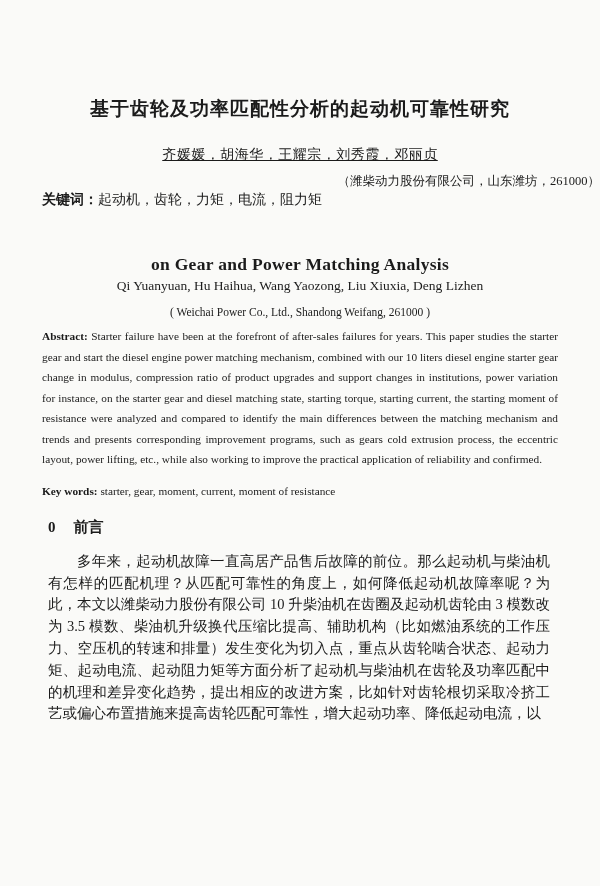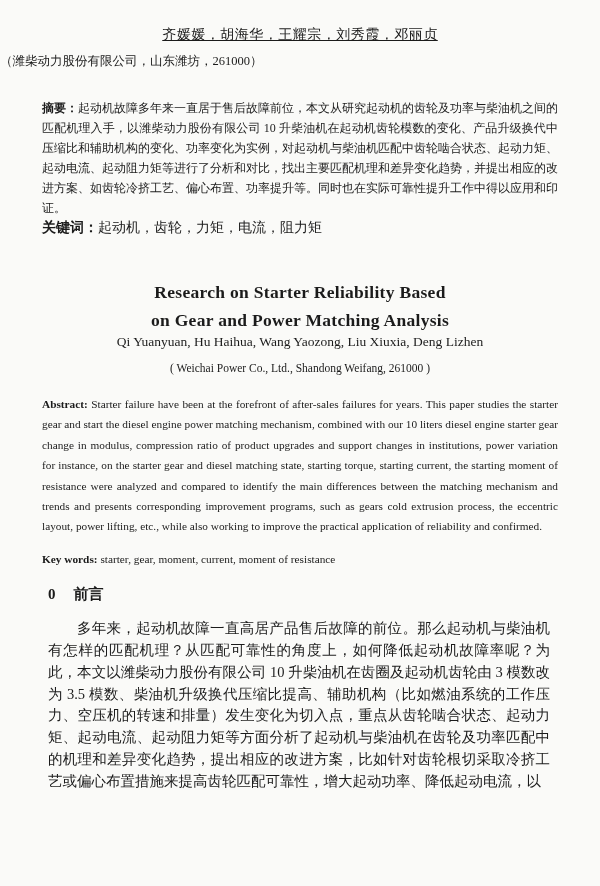--- a/index.html
+++ b/index.html
@@ -31,21 +31,21 @@
   }
   .cn-authors {
     margin-top: 26px;
     text-align: center;
     font-size: 14px;
     letter-spacing: 0.5px;
     text-decoration: underline;
   }
   .cn-affiliation {
     margin-top: 9px;
-    text-align: left;
+    text-align: right;
     font-size: 12.5px;
   }
   .cn-abstract-block {
     margin: 28px 42px 0 42px;
     font-size: 12px;
     line-height: 20px;
     text-align: justify;
   }
   .cn-abstract-block b, .en-abstract-block b {
     font-weight: bold;
@@ -66,21 +66,21 @@
   .en-authors {
     text-align: center;
     font-size: 13.5px;
   }
   .en-affiliation {
     margin-top: 12px;
     text-align: center;
     font-size: 11.5px;
   }
   .en-abstract-block {
-    margin: 20px 42px 0 42px;
+    margin: 8px 42px 0 42px;
     font-size: 11.3px;
     line-height: 20.4px;
     text-align: justify;
   }
   .en-keywords {
     margin: 12px 42px;
     font-size: 11.3px;
     line-height: 20.4px;
   }
   .section-heading {
@@ -97,31 +97,30 @@
     line-height: 21.8px;
     text-align: justify;
     text-indent: 2em;
   }
 </style>
 </head>
 <body>
 
 <div class="paper">
 
+  <h1 class="cn-title">基于齿轮及功率匹配性分析的起动机可靠性研究</h1>
 
   <div class="cn-authors">齐媛媛，胡海华，王耀宗，刘秀霞，邓丽贞</div>
 
   <div class="cn-affiliation">（潍柴动力股份有限公司，山东潍坊，261000）</div>
 
-  <p class="cn-abstract-block"><b>摘要：</b><span>起动机故障多年来一直居于售后故障前位，本文从研究起动机的齿轮及功率与柴油机之间的匹配机理入手，以潍柴动力股份有限公司 10 升柴油机在起动机齿轮模数的变化、产品升级换代中压缩比和辅助机构的变化、功率变化为实例，对起动机与柴油机匹配中齿轮啮合状态、起动力矩、起动电流、起动阻力矩等进行了分析和对比，找出主要匹配机理和差异变化趋势，并提出相应的改进方案、如齿轮冷挤工艺、偏心布置、功率提升等。同时也在实际可靠性提升工作中得以应用和印证。</span></p>
 
   <p class="cn-keywords"><b>关键词：</b><span>起动机，齿轮，力矩，电流，阻力矩</span></p>
 
   <div class="en-title">
-    <div>Research on Starter Reliability Based</div>
     <div>on Gear and Power Matching Analysis</div>
   </div>
 
   <div class="en-authors">Qi Yuanyuan, Hu Haihua, Wang Yaozong, Liu Xiuxia, Deng Lizhen</div>
 
   <div class="en-affiliation">( Weichai Power Co., Ltd., Shandong Weifang, 261000 )</div>
 
   <p class="en-abstract-block"><b>Abstract: </b><span>Starter failure have been at the forefront of after-sales failures for years. This paper studies the starter gear and start the diesel engine power matching mechanism, combined with our 10 liters diesel engine starter gear change in modulus, compression ratio of product upgrades and support changes in institutions, power variation for instance, on the starter gear and diesel matching state, starting torque, starting current, the starting moment of resistance were analyzed and compared to identify the main differences between the matching mechanism and trends and presents corresponding improvement programs, such as gears cold extrusion process, the eccentric layout, power lifting, etc., while also working to improve the practical application of reliability and confirmed.</span></p>
 
   <p class="en-keywords"><b>Key words: </b><span>starter, gear, moment, current, moment of resistance</span></p>

